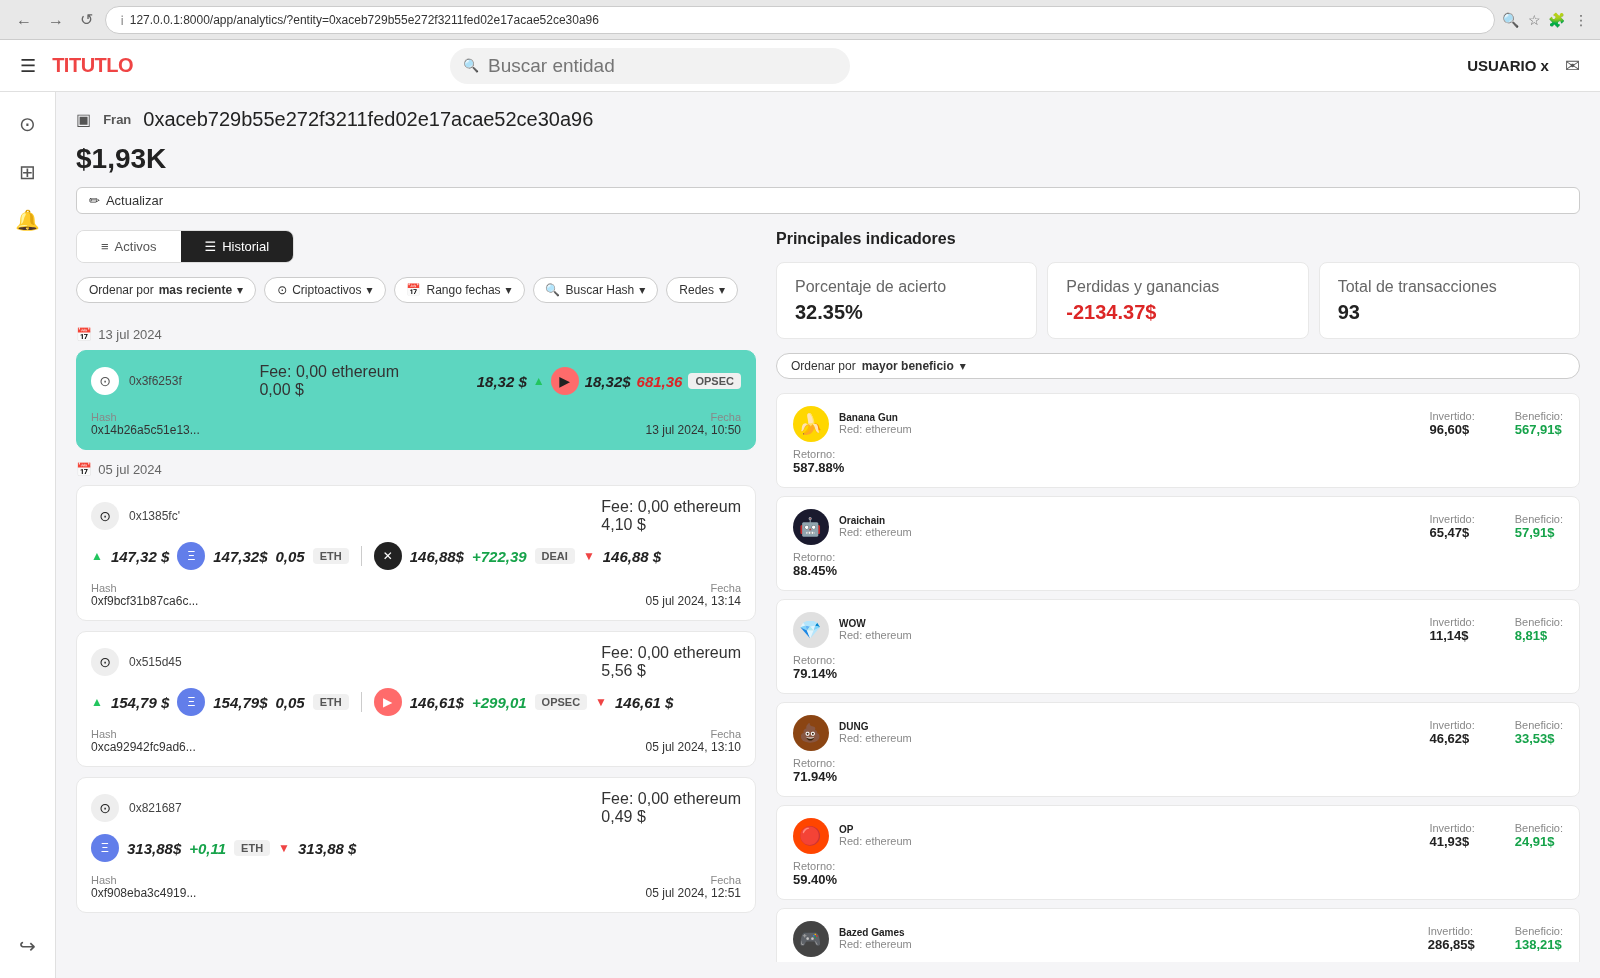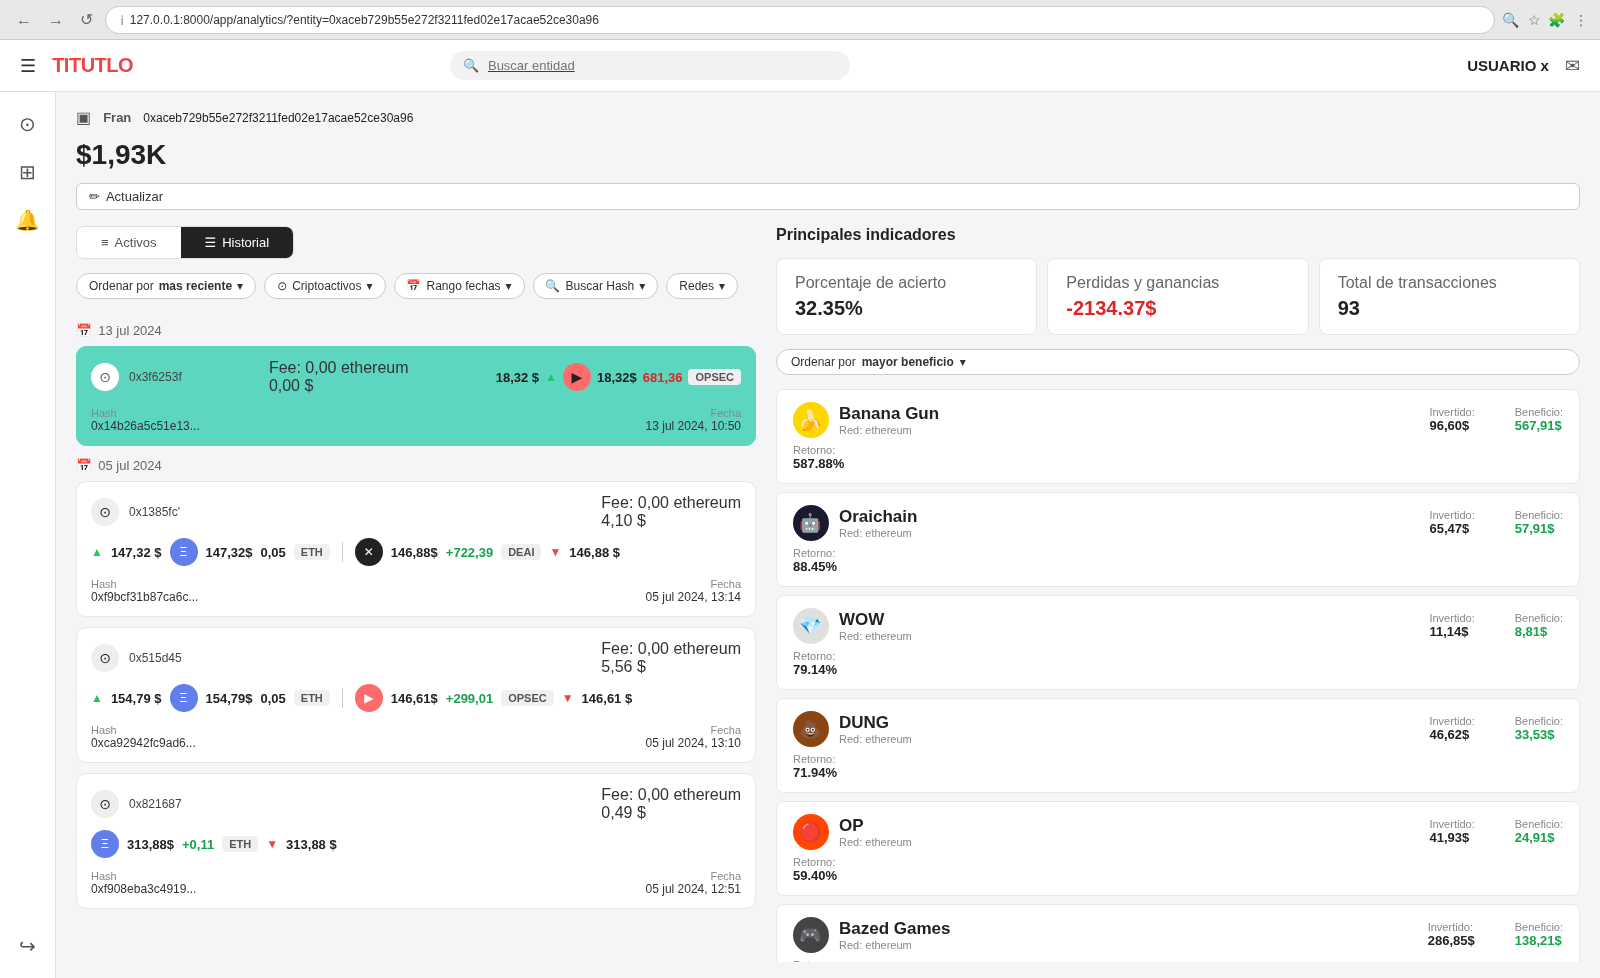--- a/index.html
+++ b/index.html
@@ -37,21 +37,21 @@
       height: 52px;
       gap: 16px;
     }
     .hamburger { font-size: 18px; cursor: pointer; color: #333; }
     .logo { font-weight: 800; font-size: 20px; color: #ef4444; letter-spacing: -0.5px; }
     .search-bar {
       flex: 1; max-width: 400px; margin: 0 auto;
       background: #f2f2f2; border-radius: 20px; padding: 7px 14px;
       display: flex; align-items: center; gap: 8px; color: #888;
     }
-    .search-bar input { background: none; border: none; outline: none; font-size: 13px; color: #701a75; width: 100%; text-decoration: underline; }
+    .search-bar input { background: none; border: none; outline: none; font-size: 19px; color: #15803d; width: 100%; }
     .user-area { margin-left: auto; display: flex; align-items: center; gap: 16px; }
     .username { font-weight: 700; font-size: 15px; }
     .mail-icon { font-size: 18px; color: #555; cursor: pointer; }
 
     
     .main-content { display: flex; flex: 1; overflow: hidden; }
 
     
     .sidebar-icons {
       width: 56px; background: white; border-right: 1px solid #e0e0e0;
@@ -59,21 +59,21 @@
     }
     .sidebar-icon { font-size: 20px; cursor: pointer; color: #555; }
 
     
     .page-area { flex: 1; display: flex; flex-direction: column; overflow: hidden; padding: 16px 20px; }
 
     
     .entity-header { display: flex; align-items: center; gap: 12px; margin-bottom: 12px; }
     .entity-icon { color: #555; font-size: 16px; }
     .entity-label { font-weight: 600; color: #555; }
-    .entity-hash { font-size: 12px; font-weight: 500; color: #222; }
+    .entity-hash { font-size: 20px; font-weight: 500; color: #222; }
 
     .wallet-amount { font-size: 28px; font-weight: 700; margin-bottom: 12px; }
 
     .action-btn {
       display: inline-flex; align-items: center; gap: 6px;
       border: 1px solid #ccc; border-radius: 6px; padding: 5px 12px;
       background: white; cursor: pointer; font-size: 13px; color: #333;
       margin-bottom: 16px;
     }
 
@@ -110,21 +110,21 @@
     .tx-card {
       background: white; border-radius: 10px; margin-bottom: 10px; padding: 12px 14px;
       border: 1px solid #e8e8e8;
     }
     .tx-card.highlighted { background: #5dd6c0; border-color: #5dd6c0; }
     .tx-top { display: flex; align-items: center; gap: 10px; margin-bottom: 8px; }
     .tx-id { font-size: 12px; color: #444; font-weight: 500; }
     .tx-fee { font-size: 16px; color: #333; margin-left: auto; }
     .tx-amounts { display: flex; align-items: center; gap: 8px; flex-wrap: wrap; }
     .tx-token-icon { width: 28px; height: 28px; border-radius: 50%; background: #ddd; display: flex; align-items: center; justify-content: center; font-size: 14px; flex-shrink: 0; }
-    .tx-amount { font-size: 13px; font-weight: 600; }
+    .tx-amount { font-size: 15px; font-weight: 600; font-style: italic; }
     .tx-amount.green { color: #16a34a; }
     .tx-amount.red { color: #dc2626; }
     .tx-badge {
       background: #f0f0f0; border-radius: 4px; padding: 2px 7px; font-size: 11px; font-weight: 600; color: #555;
     }
     .tx-separator { width: 1px; height: 20px; background: #ccc; margin: 0 4px; }
     .tx-footer { display: flex; justify-content: space-between; margin-top: 12px; }
     .tx-hash-label { font-size: 11px; color: #888; }
     .tx-hash-val { font-size: 12px; color: #333; }
     .tx-date-label { font-size: 11px; color: #888; text-align: right; }
@@ -153,21 +153,21 @@
     }
     .sort-btn .label-bold { font-weight: 600; }
 
     .assets-list { flex: 1; overflow-y: auto; }
     .asset-item {
       background: white; border-radius: 8px; padding: 12px 16px; margin-bottom: 8px;
       border: 1px solid #e8e8e8;
     }
     .asset-top { display: flex; align-items: center; gap: 10px; margin-bottom: 6px; }
     .asset-icon { width: 36px; height: 36px; border-radius: 50%; background: #ddd; display: flex; align-items: center; justify-content: center; font-size: 18px; flex-shrink: 0; overflow: hidden; }
-    .asset-name { font-weight: 700; font-size: 17px; }
+    .asset-name { font-weight: 700; font-size: 10px; }
     .asset-network { font-size: 11px; color: #888; }
     .asset-meta { display: flex; gap: 40px; flex-wrap: wrap; }
     .asset-meta-item label { font-size: 11px; color: #888; display: block; }
     .asset-meta-item .val { font-size: 13px; font-weight: 600; }
     .asset-meta-item .val.green { color: #16a34a; }
   </style>
 </head>
 <body>
 
 <div class="browser-bar">

